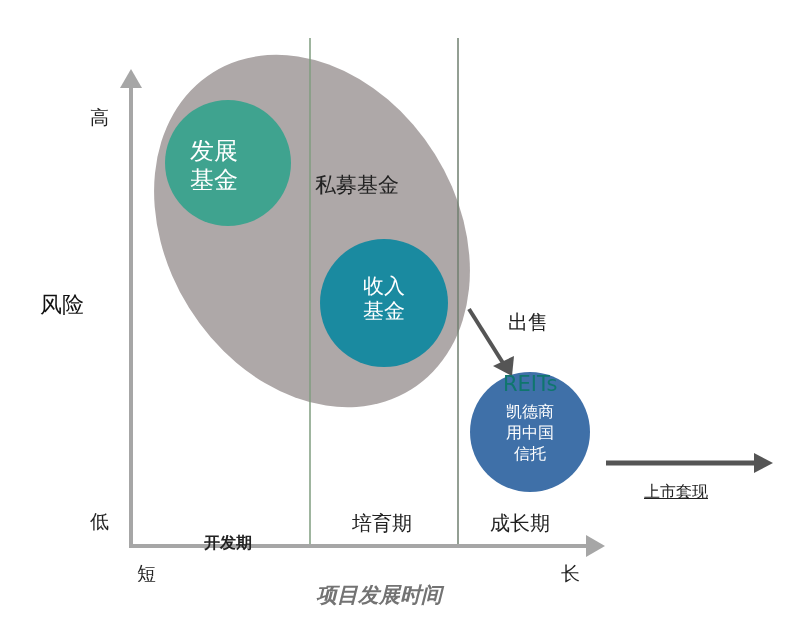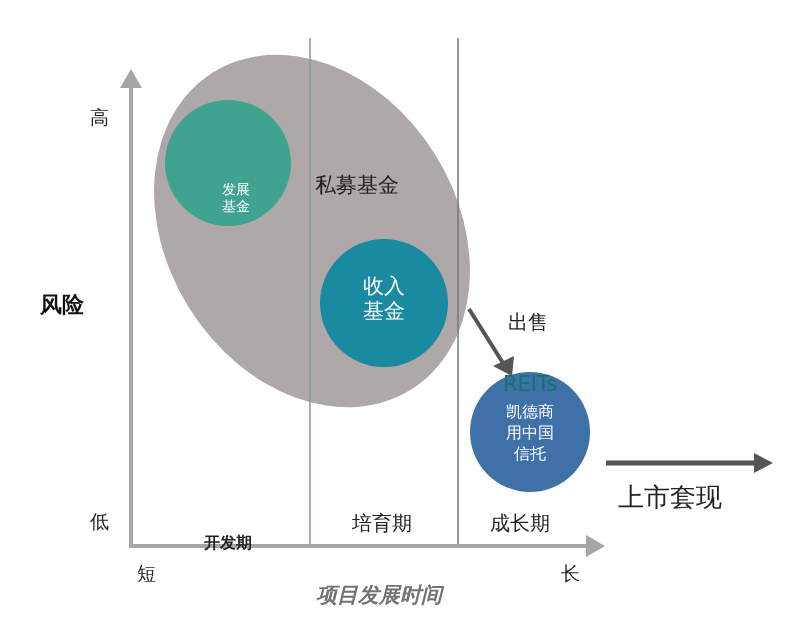--- a/index.html
+++ b/index.html
@@ -30,42 +30,42 @@
 
   <line x1="469" y1="309" x2="503" y2="363" stroke="#555" stroke-width="4"></line>
   <polygon points="493,366 514,356 512,376" fill="#555"></polygon>
 
   <line x1="606" y1="463" x2="756" y2="463" stroke="#555" stroke-width="5"></line>
   <polygon points="754,453 754,473 773,463" fill="#555"></polygon>
 </svg>
 
 <div class="lbl" style="left:90px;top:108px;font-size:19px;">高</div>
 <div class="lbl" style="left:90px;top:512px;font-size:19px;">低</div>
-<div class="lbl" style="left:40px;top:294px;font-size:22px;font-weight:bold;color:#111;">风险</div>
+<div class="lbl" style="left:40px;top:294px;font-size:22px;font-weight:normal;color:#111;">风险</div>
 
 <div class="lbl" style="left:137px;top:564px;font-size:19px;">短</div>
 <div class="lbl" style="left:561px;top:564px;font-size:19px;">长</div>
 <div class="lbl" style="left:316px;top:585px;font-size:21px;font-weight:bold;color:#737373;font-style:italic;">项目发展时间</div>
 
 <div class="lbl" style="left:204px;top:535px;font-size:16px;font-weight:bold;">开发期</div>
 <div class="lbl" style="left:352px;top:513px;font-size:20px;">培育期</div>
 <div class="lbl" style="left:490px;top:513px;font-size:20px;">成长期</div>
 
 <div class="lbl" style="left:315px;top:175px;font-size:21px;text-align:right;">私募基金</div>
 
-<div class="c-text" style="left:196px;top:137px;width:80px;font-size:14px;margin-top:44px;">
+<div class="c-text" style="left:174px;top:137px;width:80px;font-size:24px;">
   <div>发展</div>
   <div>基金</div>
 </div>
 <div class="c-text" style="left:344px;top:274px;width:80px;font-size:21px;">
   <div>收入</div>
   <div>基金</div>
 </div>
 
 <div class="lbl" style="left:503px;top:374px;font-size:21px;color:#0f766e;">REITs</div>
 <div class="c-text" style="left:495px;top:402px;width:70px;font-size:16px;line-height:1.3;">
   <div>凯德商</div>
   <div>用中国</div>
   <div>信托</div>
 </div>
 
 <div class="lbl" style="left:508px;top:312px;font-size:20px;">出售</div>
-<div class="lbl" style="left:618px;top:484px;font-size:26px;">上市套现</div>
+<div class="lbl" style="left:644px;top:484px;font-size:16px;text-decoration:underline;">上市套现</div>
 
 </body></html>

